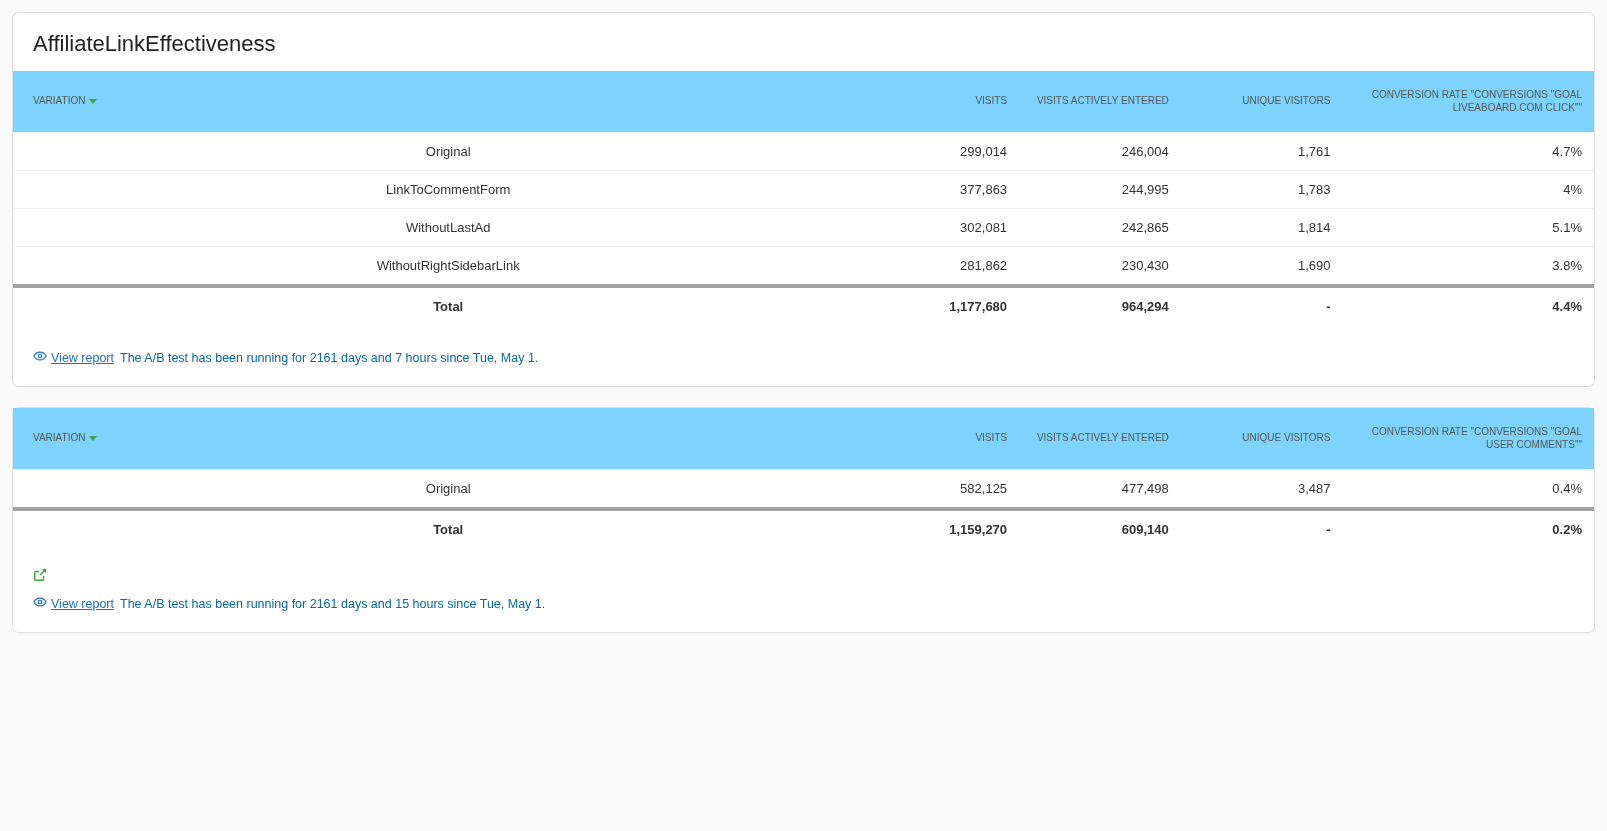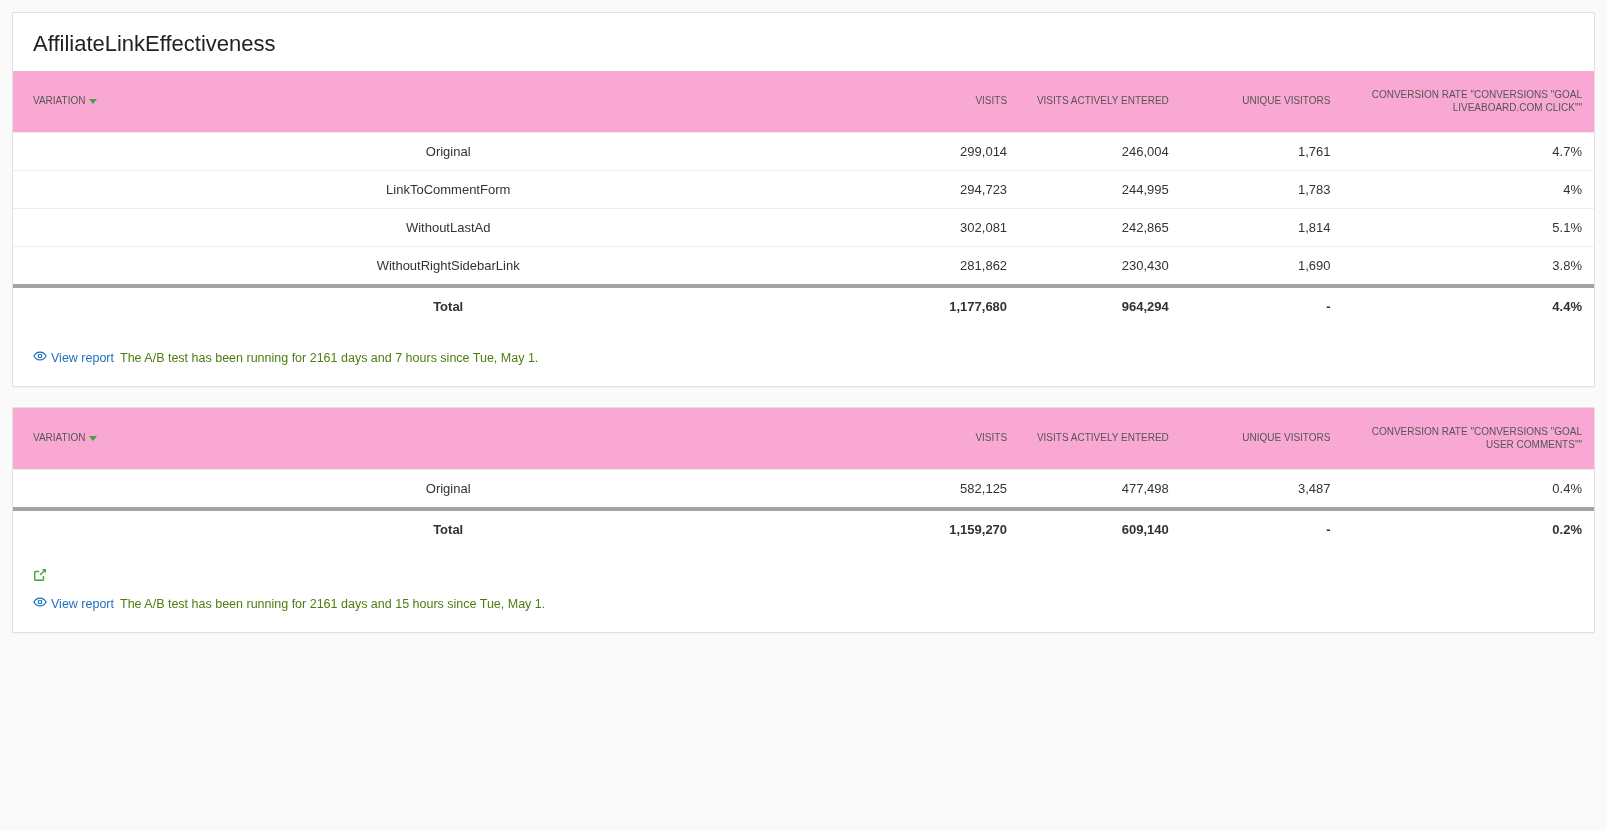--- a/index.html
+++ b/index.html
@@ -6,36 +6,36 @@
   body {
     font-family: "Segoe UI", Arial, sans-serif;
     background: #fafafa;
     padding: 12px;
     color: #333;
     font-size: 13px;
   }
   .panel {
     background: #fff;
     border: 1px solid #e0e0e0;
-    border-radius: 1px;
+    border-radius: 7px;
     margin-bottom: 20px;
     box-shadow: 0 1px 2px rgba(0,0,0,0.03);
   }
   .panel-title {
     font-size: 22px;
     font-weight: 400;
     padding: 18px 20px 14px;
     color: #222;
   }
   table {
     width: 100%;
     border-collapse: collapse;
   }
   thead tr {
-    background: #f9a8d4;
+    background: #7dd3fc;
   }
   th {
     font-size: 10px;
     font-weight: 400;
     color: #555;
     text-transform: uppercase;
     padding: 18px 12px;
     vertical-align: middle;
     line-height: 1.25;
   }
@@ -69,34 +69,35 @@
     color: #555;
   }
   .footer-row {
     margin-top: 10px;
     display: flex;
     align-items: center;
     gap: 4px;
   }
   .view-link {
     color: #1e70bf;
+    text-decoration: underline;
     cursor: pointer;
   }
   .eye-icon {
     color: #1e70bf;
     font-size: 13px;
   }
   .export-icon {
     color: #3fa33f;
     font-size: 15px;
     cursor: pointer;
     margin-top: 6px;
     display: inline-block;
   }
-  .status-text { color: #4d7c0f; }
+  .status-text { color: #0369a1; }
 </style>
 </head>
 <body>
 
 <div id="root">
     <div class="panel">
       <div class="panel-title">AffiliateLinkEffectiveness</div>
       <table>
         <thead>
           <tr>
@@ -110,21 +111,21 @@
         <tbody>
           <tr>
             <td class="col-var">Original</td>
             <td class="num">299,014</td>
             <td class="num">246,004</td>
             <td class="num">1,761</td>
             <td class="num">4.7%</td>
           </tr>
           <tr>
             <td class="col-var">LinkToCommentForm</td>
-            <td class="num">294,723</td>
+            <td class="num">377,863</td>
             <td class="num">244,995</td>
             <td class="num">1,783</td>
             <td class="num">4%</td>
           </tr>
           <tr>
             <td class="col-var">WithoutLastAd</td>
             <td class="num">302,081</td>
             <td class="num">242,865</td>
             <td class="num">1,814</td>
             <td class="num">5.1%</td>

